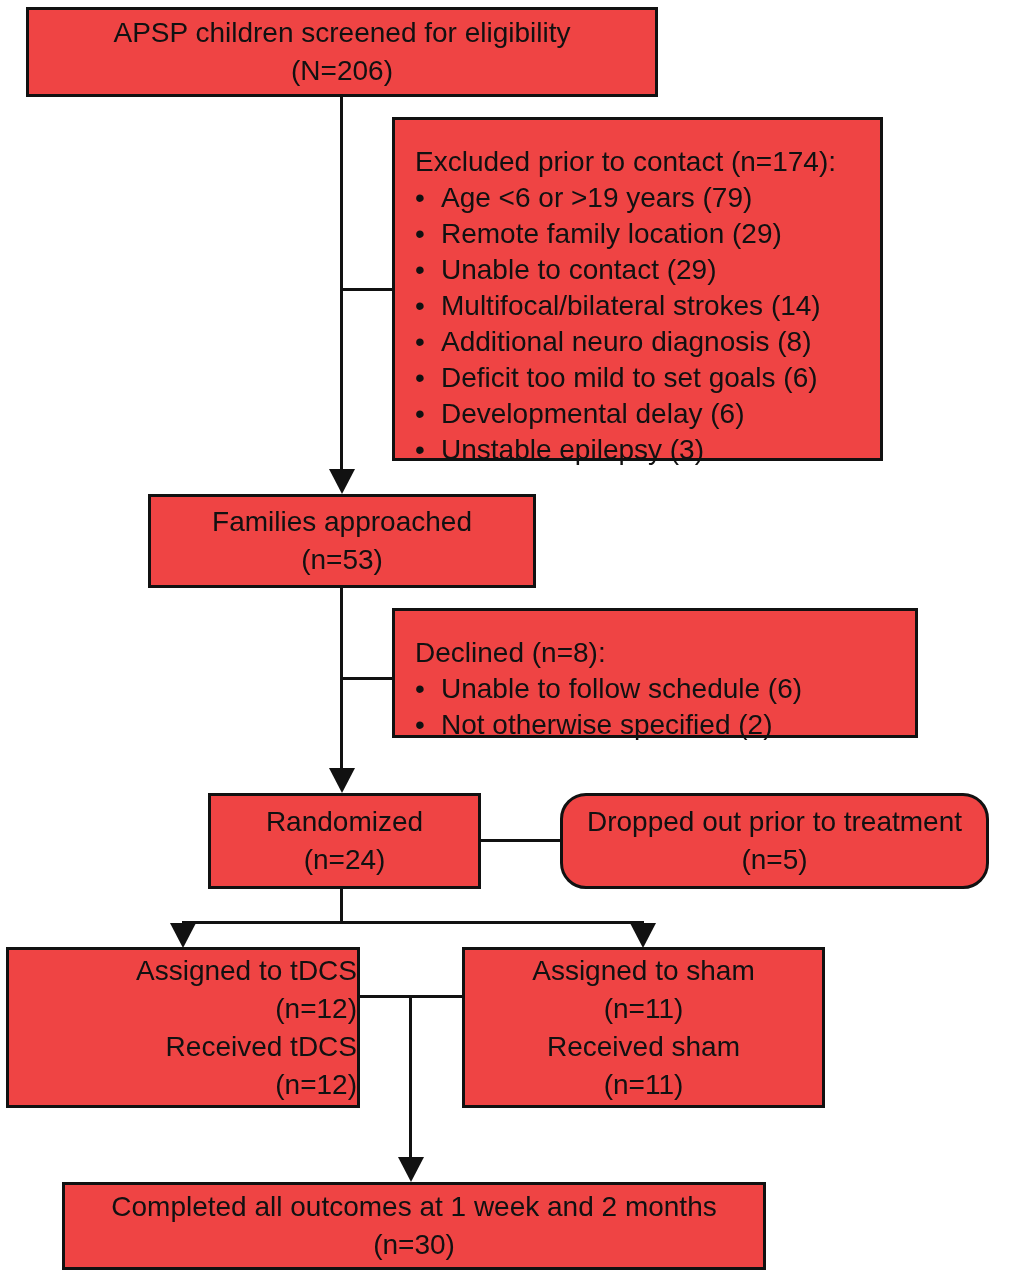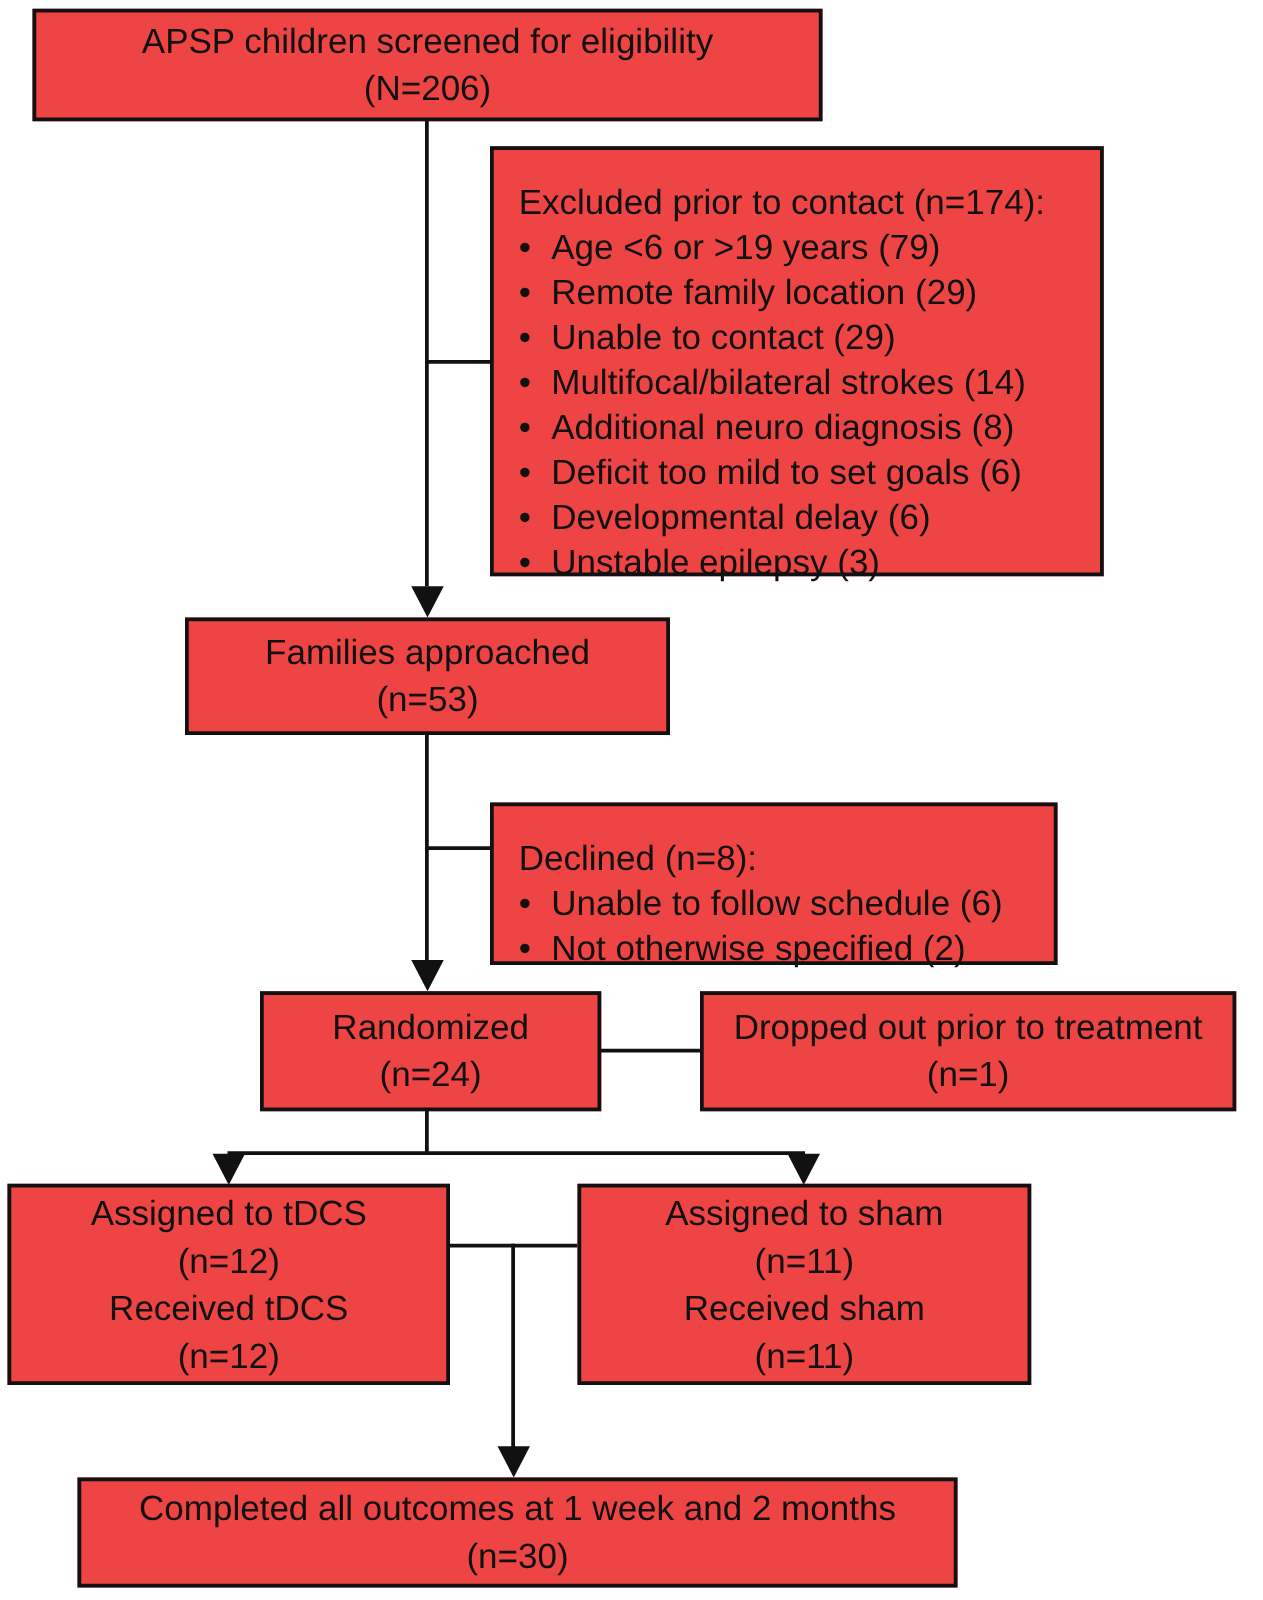--- a/index.html
+++ b/index.html
@@ -110,50 +110,50 @@
   <div class="box centered" style="left:148px; top:494px; width:388px; height:94px;">
     <div>Families approached</div>
     <div>(n=53)</div>
   </div>
 
   <div class="line" style="left:340px; top:586px; width:3px; height:182px;"></div>
   <div class="arrow-down" style="left:329px; top:768px;"></div>
 
   <div class="line" style="left:341px; top:677px; width:51px; height:3px;"></div>
 
-  <div class="box list" style="left:392px; top:608px; width:454px; height:130px;margin-top:34px;">
+  <div class="box list" style="left:392px; top:608px; width:526px; height:130px;">
     <div>Declined (n=8):</div>
     <div class="bullet-row">
       <span class="bullet">•</span>
       <span>Unable to follow schedule (6)</span>
     </div>
     <div class="bullet-row">
       <span class="bullet">•</span>
       <span>Not otherwise specified (2)</span>
     </div>
   </div>
 
   <div class="box centered" style="left:208px; top:793px; width:273px; height:96px;">
     <div>Randomized</div>
     <div>(n=24)</div>
   </div>
 
   <div class="line" style="left:479px; top:839px; width:83px; height:3px;"></div>
 
-  <div class="box centered" style="left:560px; top:793px; width:429px; height:96px;">
+  <div class="box centered" style="left:560px; top:793px; width:429px; height:96px;border-radius:26px;">
     <div>Dropped out prior to treatment</div>
-    <div>(n=1)</div>
+    <div>(n=5)</div>
   </div>
 
   <div class="line" style="left:340px; top:887px; width:3px; height:37px;"></div>
   <div class="line" style="left:182px; top:921px; width:462px; height:3px;"></div>
   <div class="arrow-down" style="left:170px; top:923px;"></div>
   <div class="arrow-down" style="left:630px; top:923px;"></div>
 
-  <div class="box centered" style="left:6px; top:947px; width:354px; height:161px;">
+  <div class="box centered" style="left:6px; top:947px; width:354px; height:161px;align-items:flex-end;">
     <div>Assigned to tDCS</div>
     <div>(n=12)</div>
     <div>Received tDCS</div>
     <div>(n=12)</div>
   </div>
 
   <div class="box centered" style="left:462px; top:947px; width:363px; height:161px;">
     <div>Assigned to sham</div>
     <div>(n=11)</div>
     <div>Received sham</div>

